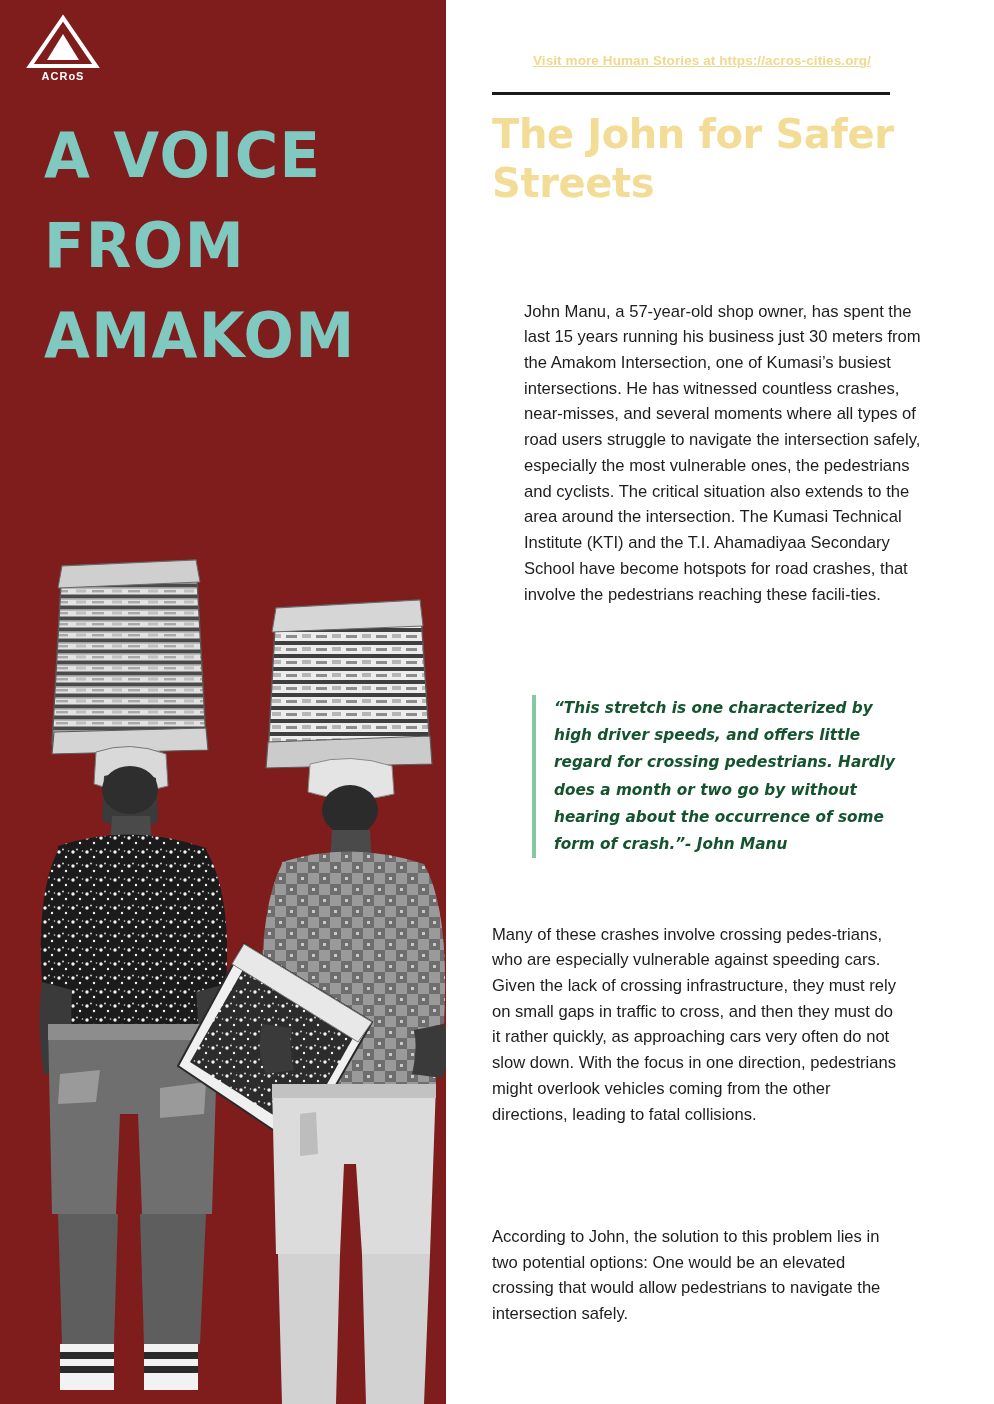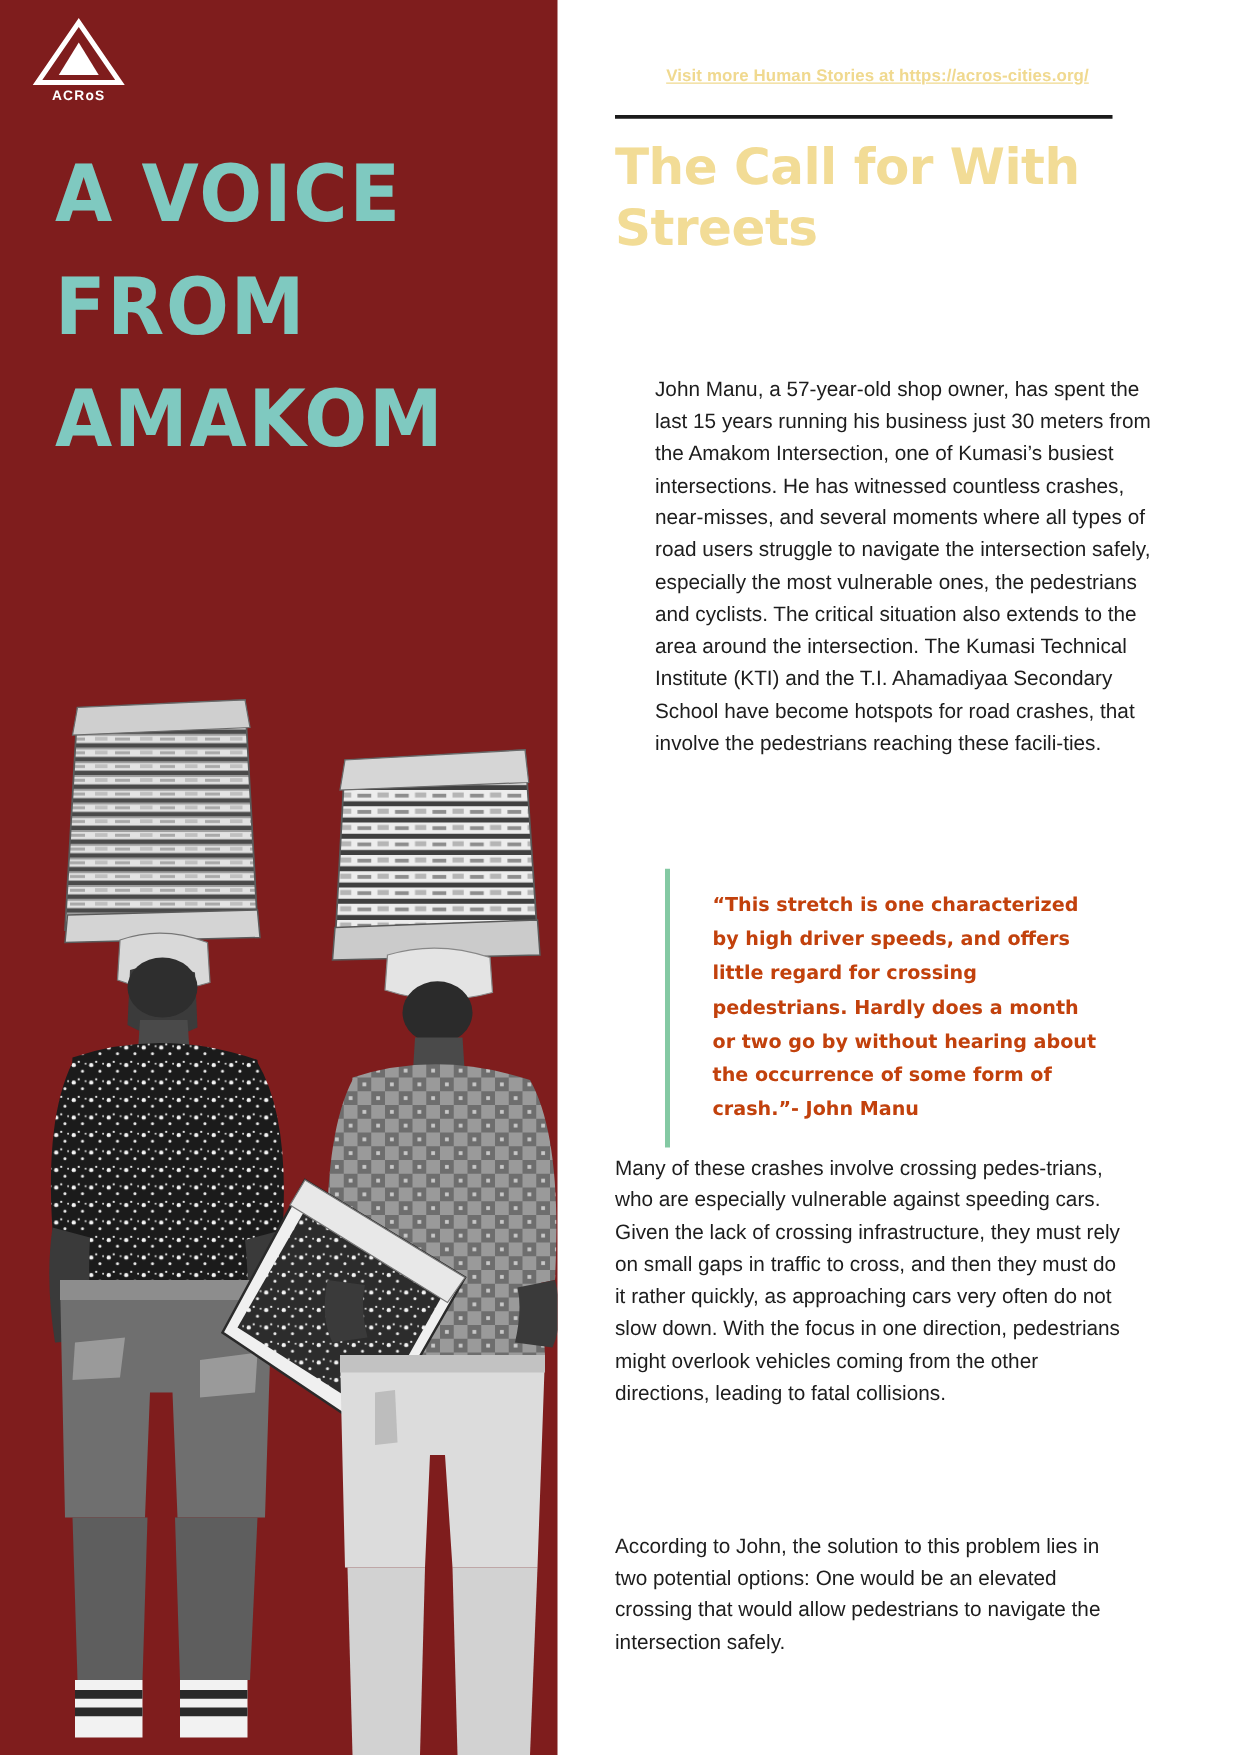--- a/index.html
+++ b/index.html
@@ -149,22 +149,23 @@
     width: 364px;
     border-left: 4px solid #84c9a3;
     padding-left: 18px;
     box-sizing: border-box;
   }
   .quote-text {
     font-family: "DejaVu Sans", sans-serif;
     font-weight: 700;
     font-size: 15.3px;
     line-height: 1.78;
-    color: #c2410c;
-    margin: 16px;
+    color: #14532d;
+    margin: 0;
+    font-style: italic;
   }
 </style>
 </head>
 <body>
 
 <div class="page">
 
   <div class="left-col">
 
     <div class="logo">
@@ -279,21 +280,21 @@
       </svg>
     </div>
   </div>
 
   <div class="right-col">
 
     <a class="visit-line" href="#">Visit more Human Stories at https://acros-cities.org/</a>
 
     <div class="rule"></div>
 
-    <h1 class="headline">The Call for With Streets</h1>
+    <h1 class="headline">The John for Safer Streets</h1>
 
     <p class="body-text" id="para1">John Manu, a 57-year-old shop owner, has spent the last 15 years running his business just 30 meters from the Amakom Intersection, one of Kumasi’s busiest intersections. He has witnessed countless crashes, near-misses, and several moments where all types of road users struggle to navigate the intersection safely, especially the most vulnerable ones, the pedestrians and cyclists. The critical situation also extends to the area around the intersection. The Kumasi Technical Institute (KTI) and the T.I. Ahamadiyaa Secondary School have become hotspots for road crashes, that involve the pedestrians reaching these facili-ties.</p>
 
     <div class="quote-wrap">
       <p class="quote-text">“This stretch is one characterized by high driver speeds, and offers little regard for crossing pedestrians. Hardly does a month or two go by without hearing about the occurrence of some form of crash.”- John Manu</p>
     </div>
 
     <p class="body-text" id="para2">Many of these crashes involve crossing pedes-trians, who are especially vulnerable against speeding cars. Given the lack of crossing infrastructure, they must rely on small gaps in traffic to cross, and then they must do it rather quickly, as approaching cars very often do not slow down. With the focus in one direction, pedestrians might overlook vehicles coming from the other directions, leading to fatal collisions.</p>
 
     <p class="body-text" id="para3">According to John, the solution to this problem lies in two potential options: One would be an elevated crossing that would allow pedestrians to navigate the intersection safely.</p>

